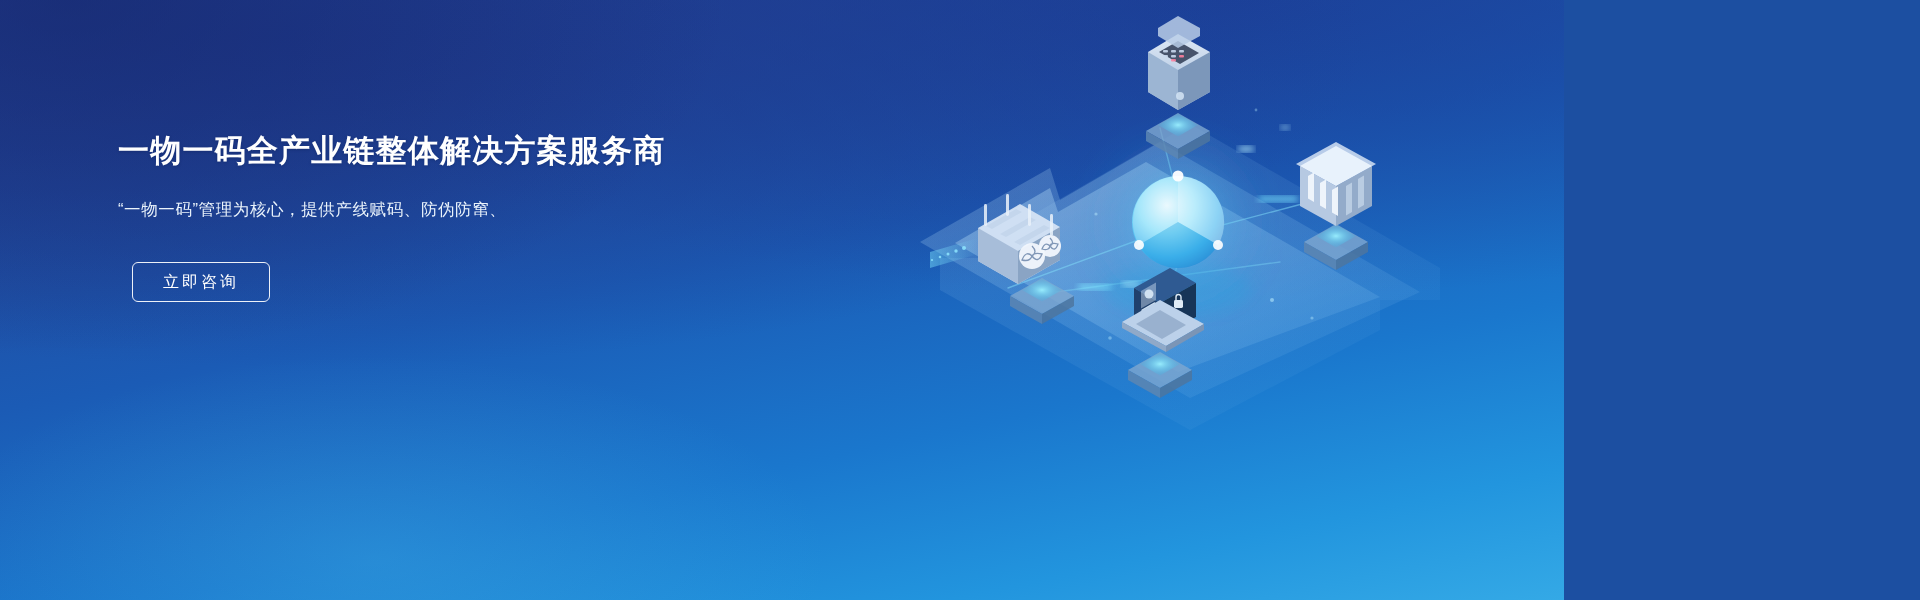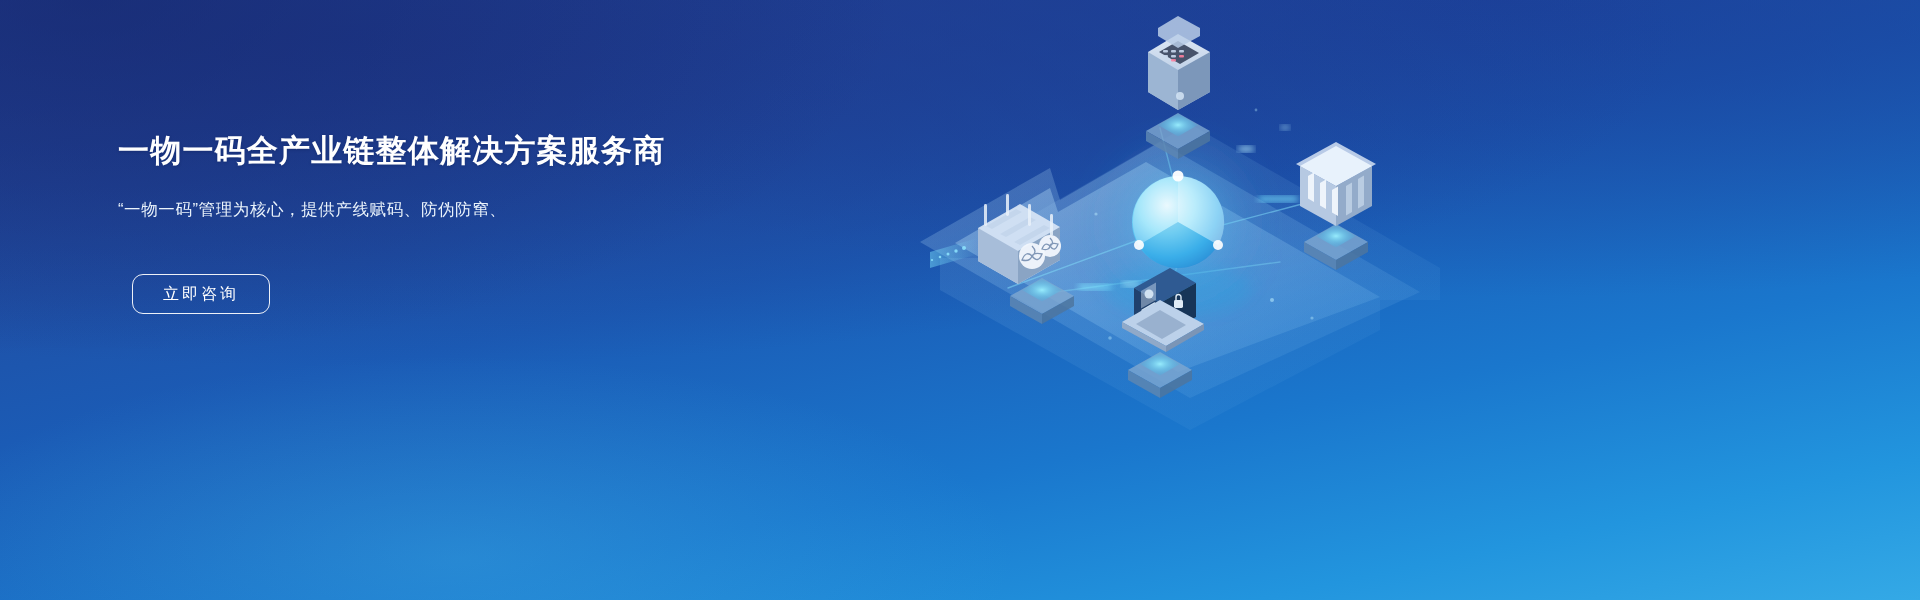--- a/index.html
+++ b/index.html
@@ -5,21 +5,21 @@
 <style>
   html,body{margin:0;padding:0;}
   body{
     width:1920px;height:600px;overflow:hidden;
     font-family:"Liberation Sans","DejaVu Sans",sans-serif;
     background:#1c4fa1;
   }
 
   
   .banner{
-    position:relative;width:1920px;height:600px;overflow:hidden;
+    position:relative;width:1564px;height:600px;overflow:hidden;
     background:
       radial-gradient(120% 95% at 18% 6%, rgba(30,57,140,.95) 0%, rgba(30,57,140,0) 58%),
       radial-gradient(100% 80% at 78% 0%,  rgba(26,60,150,.75) 0%, rgba(26,60,150,0) 62%),
       linear-gradient(168deg,#27418f 0%, #22499c 18%, #1b5bb5 44%, #1a77cd 68%, #2295de 86%, #34a9e6 100%);
   }
   .banner:before{ 
     content:"";position:absolute;left:-6%;bottom:-28%;width:60%;height:70%;
     background:radial-gradient(ellipse at 50% 50%, rgba(70,185,233,.30) 0%, rgba(70,185,233,0) 68%);
     pointer-events:none;
   }
@@ -29,26 +29,26 @@
     pointer-events:none;
   }
 
   
   .copy{position:absolute;left:118px;top:131px;width:600px;z-index:20;}
   .headline{
     margin:0;color:#ffffff;font-size:31px;line-height:1.28;
     font-weight:700;letter-spacing:1.2px;white-space:nowrap;
     text-shadow:0 1px 3px rgba(8,24,70,.30);
   }
-  .sub{margin:22px 0 16px 0;color:#eaf3fb;font-size:16.5px;line-height:1.95;letter-spacing:.6px;font-weight:400;}
+  .sub{margin:22px 0 4px 0;color:#eaf3fb;font-size:16.5px;line-height:1.95;letter-spacing:.6px;font-weight:400;}
   .sub div{white-space:nowrap;}
   .cta{
     display:inline-block;margin-top:33px;margin-left:14px;
     padding:0 30px;height:40px;line-height:38px;
-    border:1px solid rgba(255,255,255,.92);border-radius:11px;
+    border:1px solid rgba(255,255,255,.92);border-radius:6px;
     color:#ffffff;font-size:16px;letter-spacing:3px;
     background:transparent;cursor:pointer;
     font-family:inherit;
   }
 
   
   .art{position:absolute;left:860px;top:0;width:660px;height:600px;z-index:10;}
   .art svg{display:block;width:660px;height:600px;overflow:visible;}
 </style>
 </head>

